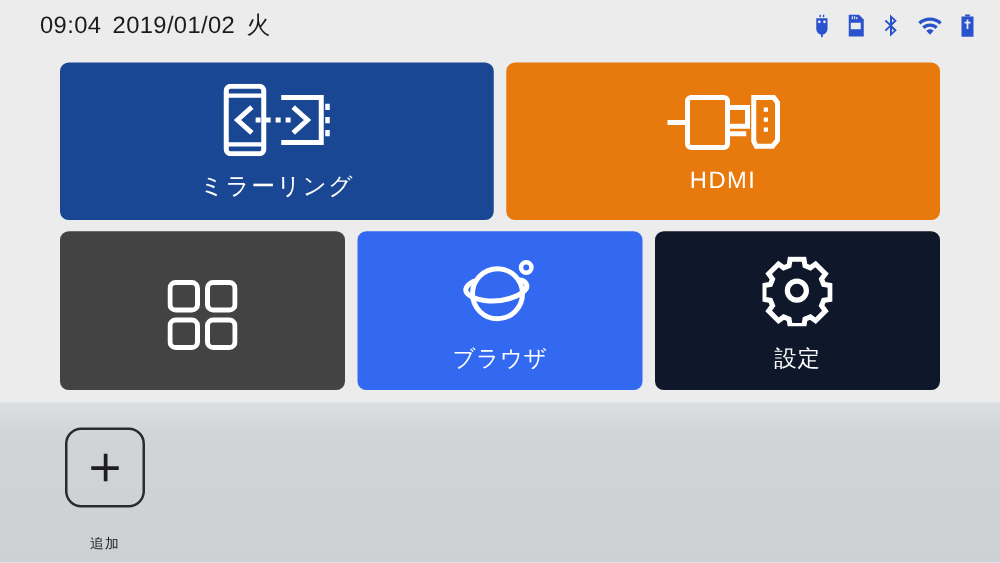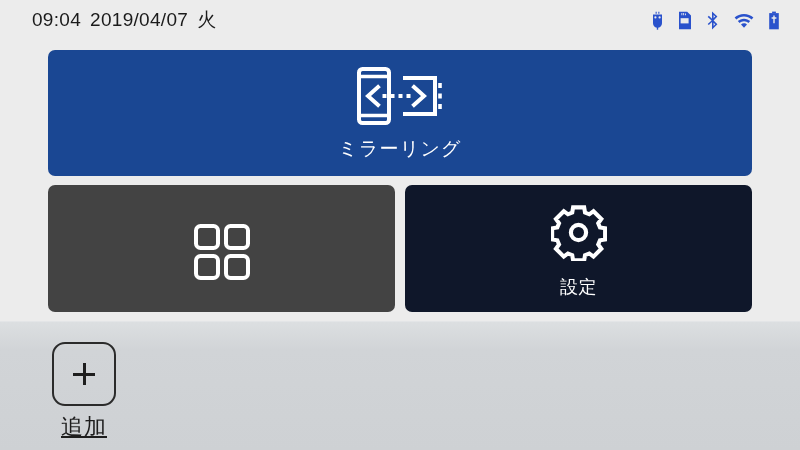--- a/index.html
+++ b/index.html
@@ -138,38 +138,37 @@
   }
   #add-box .plus-v, #add-box .plus-h { background: #1e1e1e; position:absolute; }
   #add-plus {
     position: relative;
     width: 22px; height: 22px;
   }
   #add-plus .plus-h { left: 0; top: 9.5px; width: 22px; height: 3px; }
   #add-plus .plus-v { top: 0; left: 9.5px; width: 3px; height: 22px; }
 
   .dock-label {
-    margin-top: 6px;
-    font-size: 22px;
+    margin-top: 21px;
+    font-size: 11px;
     color: #1d1d1d;
     letter-spacing: 1px;
     white-space: nowrap;
-    text-decoration: underline;
   }
 </style>
 </head>
 <body>
 
 <div id="screen">
 
   <div id="statusbar">
 
     <div id="clock">
       <span>09:04</span>
-      <span>2019/04/07</span>
+      <span>2019/01/02</span>
       <span class="cl-day">火</span>
     </div>
 
     <div id="tray">
 
       <span class="tray-icon">
         <svg width="13" height="19" viewBox="0 0 13 19">
           <path d="M4.6 0.8h1.1v2.0h-1.1z" fill="#2a52cc"></path>
           <path d="M7.3 0.8h1.1v2.0h-1.1z" fill="#2a52cc"></path>
           <path d="M2.0 3.6h9.0v8.6a4.5 4.5 0 0 1-9.0 0z" fill="#2a52cc"></path>
@@ -237,36 +236,65 @@
 
             <rect x="26.5" y="27" width="4" height="4" fill="#fff"></rect>
             <rect x="34.5" y="27" width="4" height="4" fill="#fff"></rect>
             <rect x="42.5" y="27" width="4" height="4" fill="#fff"></rect>
             <rect x="50.5" y="27" width="4" height="4" fill="#fff"></rect>
           </svg>
         </span>
         <span class="tile-label">ミラーリング</span>
       </div>
 
+      <div class="tile" style="background:#e8790d">
+        <span class="tile-ico">
+          <svg width="92" height="50" viewBox="0 0 92 50">
+
+            <path d="M1 25 H17" stroke="#fff" stroke-width="4" stroke-linecap="butt"></path>
+
+            <rect x="17" y="5" width="32" height="40" rx="3" fill="none" stroke="#fff" stroke-width="4"></rect>
+
+            <rect x="49" y="13" width="16" height="15" fill="none" stroke="#fff" stroke-width="4"></rect>
+            <path d="M49 34 H64" stroke="#fff" stroke-width="4"></path>
+
+            <path d="M70 5 H86 L89 9 V39 L85 44 H72 L70 40 Z" fill="none" stroke="#fff" stroke-width="4"></path>
+            <rect x="78" y="13" width="3.4" height="3.4" fill="#fff"></rect>
+            <rect x="78" y="21" width="3.4" height="3.4" fill="#fff"></rect>
+            <rect x="78" y="29" width="3.4" height="3.4" fill="#fff"></rect>
+          </svg>
+        </span>
+        <span class="tile-label">HDMI</span>
+      </div>
 
     </div>
 
     <div class="tile-row row-bottom">
 
       <div class="tile" style="background:#434343">
         <span class="tile-ico">
           <svg width="56" height="56" viewBox="0 0 56 56">
             <rect x="2" y="2" width="22" height="22" rx="4.5" fill="none" stroke="#fff" stroke-width="4"></rect>
             <rect x="32" y="2" width="22" height="22" rx="4.5" fill="none" stroke="#fff" stroke-width="4"></rect>
             <rect x="2" y="32" width="22" height="22" rx="4.5" fill="none" stroke="#fff" stroke-width="4"></rect>
             <rect x="32" y="32" width="22" height="22" rx="4.5" fill="none" stroke="#fff" stroke-width="4"></rect>
           </svg>
         </span>
       </div>
 
+      <div class="tile" style="background:#3369f0">
+        <span class="tile-ico">
+          <svg width="60" height="56" viewBox="0 0 60 56">
+            <circle cx="28" cy="30" r="20" fill="none" stroke="#fff" stroke-width="4"></circle>
+            <path d="M9 20 C3 23 1 27 4 30 C9 35 24 38 37 34 C48 31 53 26 51 22 C50 20 48 19 45 19" fill="none" stroke="#fff" stroke-width="4" stroke-linecap="round"></path>
+            <circle cx="51" cy="9" r="4.2" fill="none" stroke="#fff" stroke-width="3.6"></circle>
+          </svg>
+        </span>
+        <span class="tile-label">ブラウザ</span>
+      </div>
 
 
       <div class="tile" style="background:#0f172a">
         <span class="tile-ico">
           <svg width="56" height="56" viewBox="0 0 56 56">
             <path d="M22.3 2 h11.4 l0.9 5.3 4.4 1.8 4.3 -3.2 8.1 8.1 -3.2 4.3 1.8 4.4 5.3 0.9 v11.4 l-5.3 0.9 -1.8 4.4 3.2 4.3 -8.1 8.1 -4.3 -3.2 -4.4 1.8 -0.9 5.3 h-11.4 l-0.9 -5.3 -4.4 -1.8 -4.3 3.2 -8.1 -8.1 3.2 -4.3 -1.8 -4.4 -5.3 -0.9 v-11.4 l5.3 -0.9 1.8 -4.4 -3.2 -4.3 8.1 -8.1 4.3 3.2 4.4 -1.8 Z" transform="translate(-0.5,-0.5) scale(0.97) translate(1,1)" fill="none" stroke="#fff" stroke-width="4.2" stroke-linejoin="miter"></path>
             <circle cx="27.5" cy="27.5" r="7.6" fill="none" stroke="#fff" stroke-width="4.2"></circle>
           </svg>
         </span>
         <span class="tile-label">設定</span>

